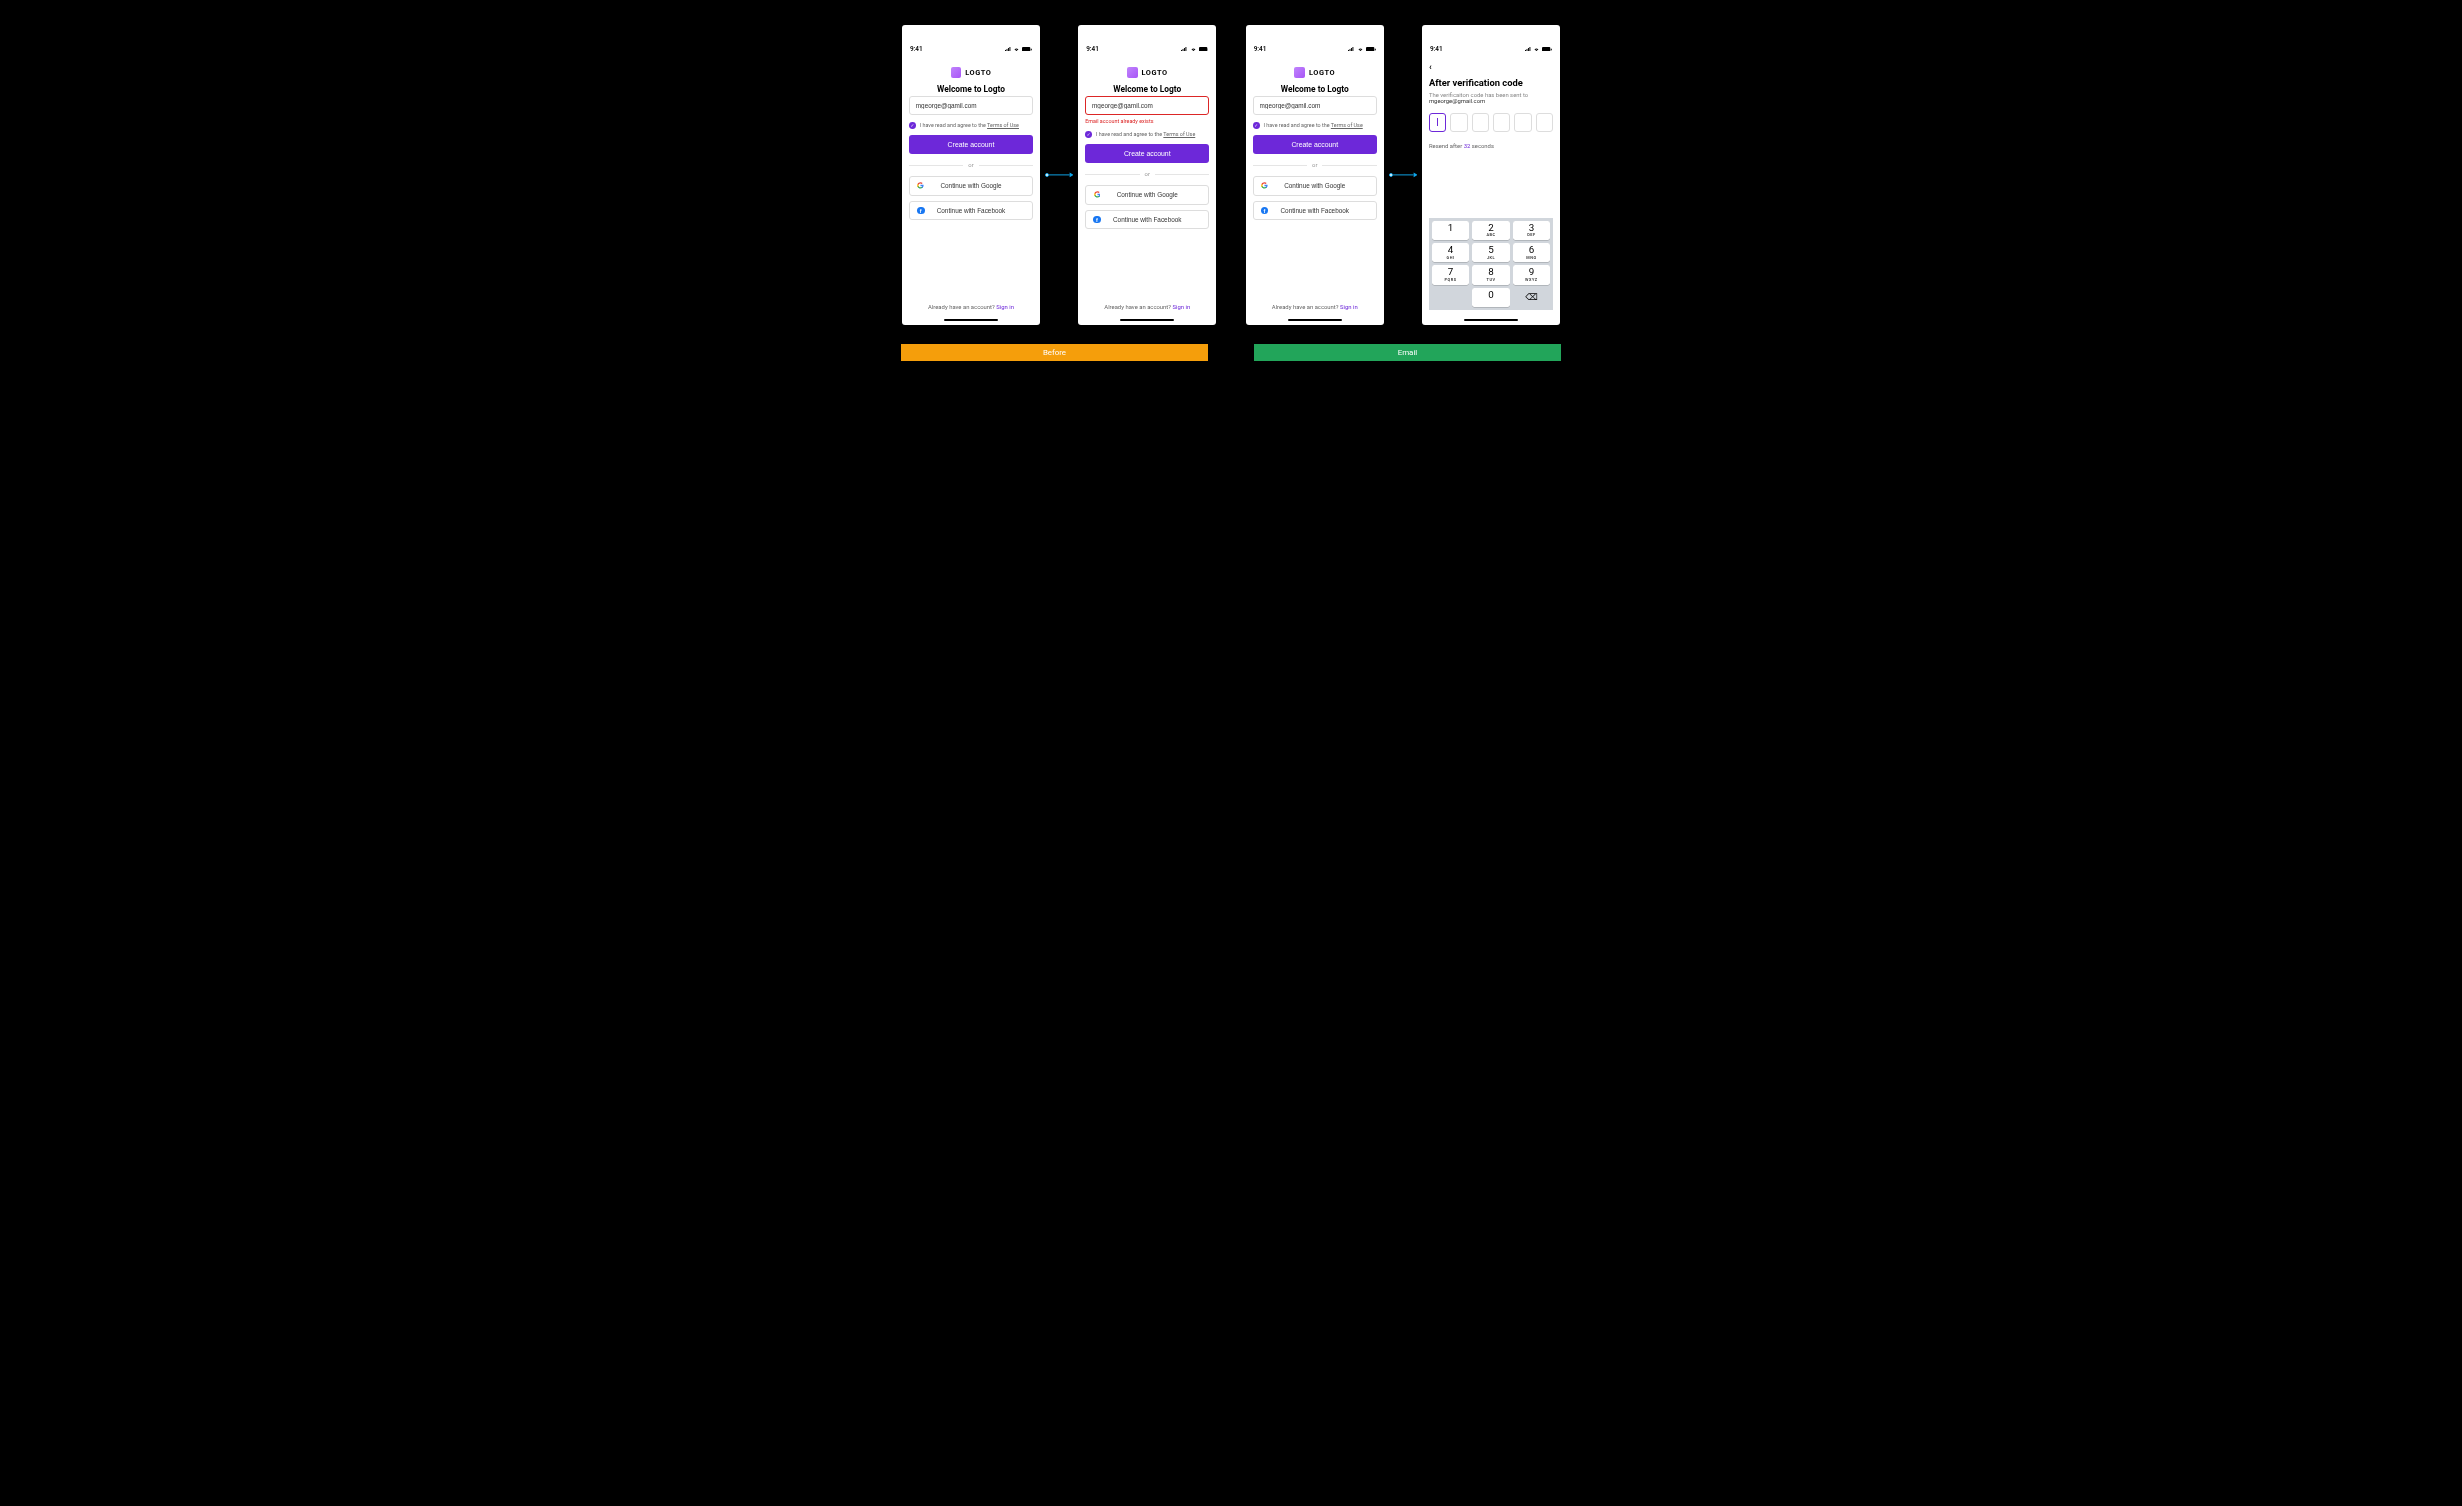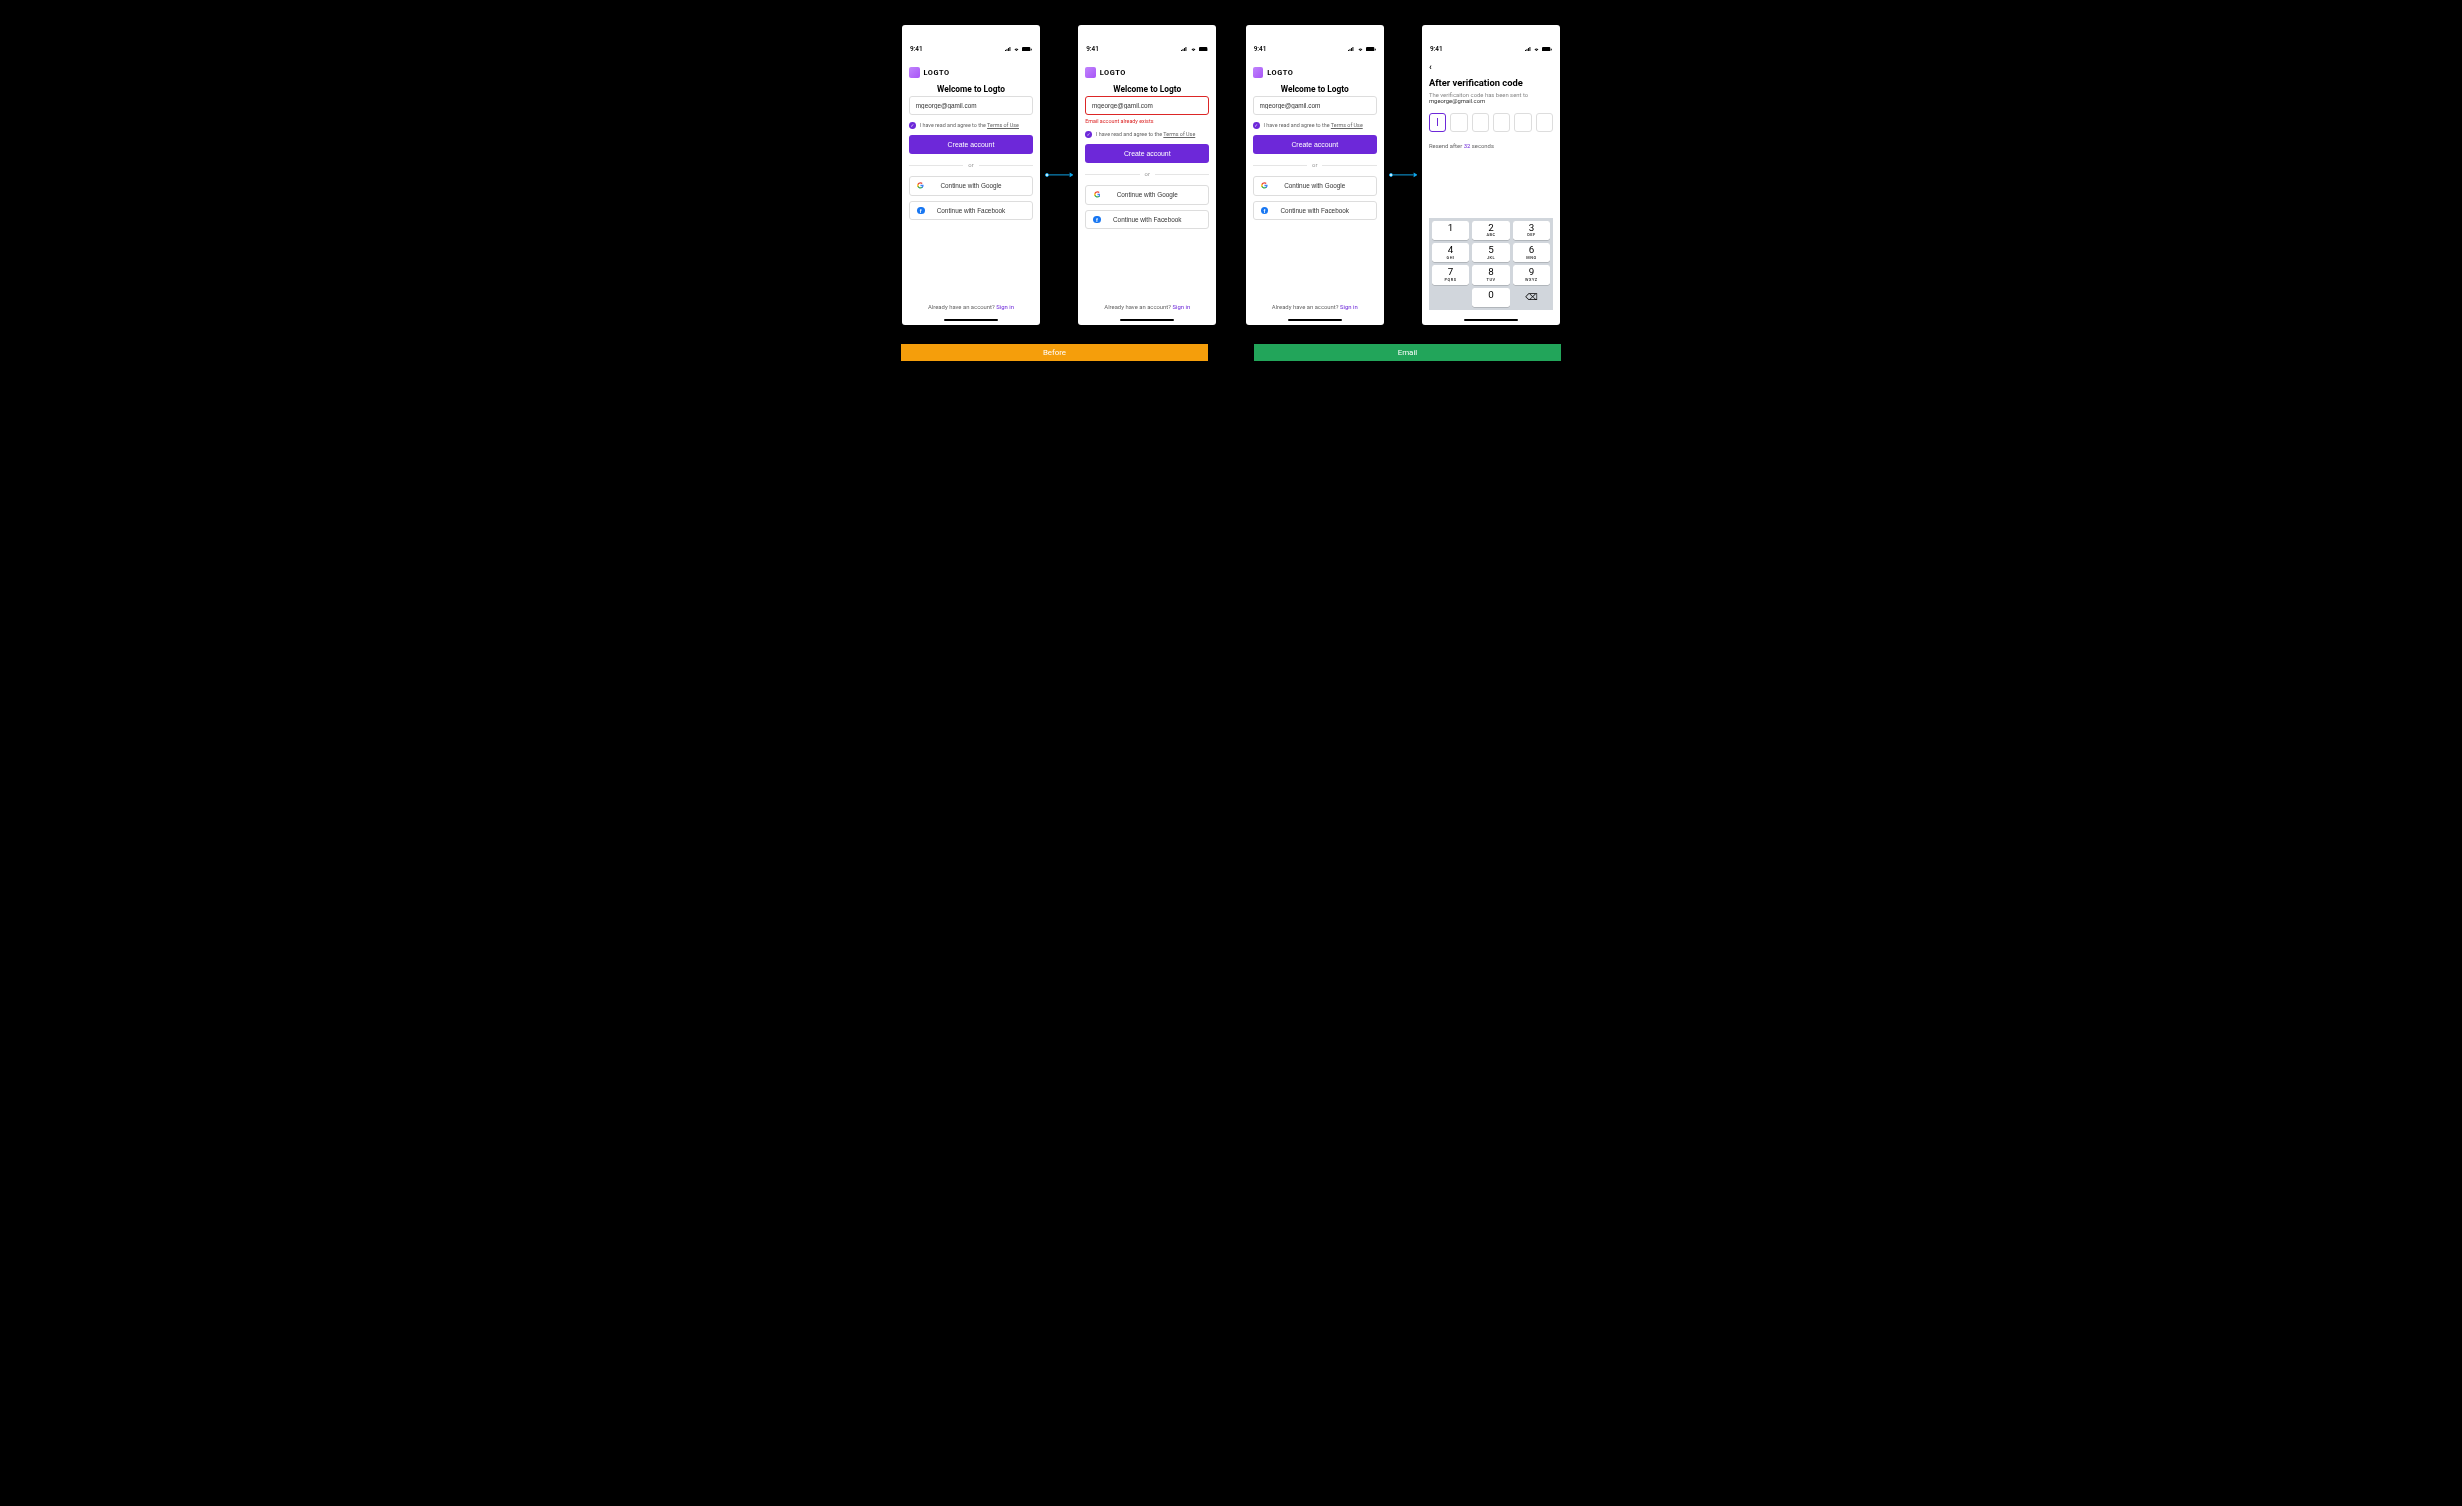--- a/index.html
+++ b/index.html
@@ -45,21 +45,21 @@
 .status-icons { display: flex; gap: 2px; align-items: center; }
 .phone-content {
   flex: 1;
   padding: 7.9px 6.9px 0 6.9px;
   display: flex;
   flex-direction: column;
 }
 .logo-row {
   display: flex;
   align-items: center;
-  justify-content: flex-start;
+  justify-content: center;
   gap: 3.9px;
   margin-top: 3.9px;
   margin-bottom: 5.9px;
 }
 .logo-mark {
   width: 10.8px;
   height: 10.8px;
   background: linear-gradient(135deg, #c084fc, #a855f7);
   border-radius: 2px;
 }

